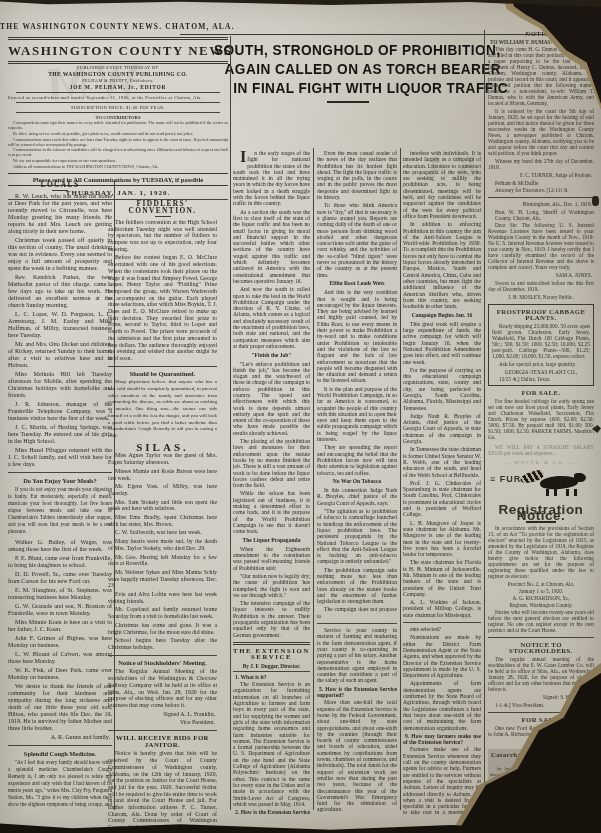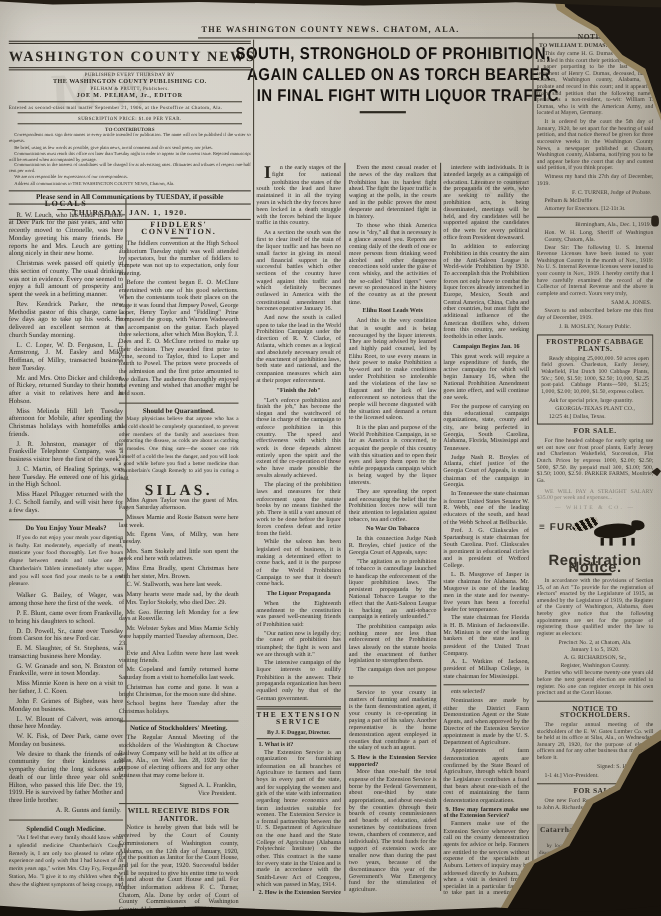--- a/index.html
+++ b/index.html
@@ -8,21 +8,21 @@
     background:
       radial-gradient(ellipse at 18% 28%, rgba(255,255,255,.28), transparent 55%),
       radial-gradient(ellipse at 70% 60%, rgba(255,255,255,.14), transparent 50%),
       radial-gradient(ellipse at 96% 14%, rgba(95,80,58,.20), transparent 38%),
       radial-gradient(ellipse at 85% 95%, rgba(110,95,70,.18), transparent 45%),
       linear-gradient(#cfcbc1,#c7c3b8);
     box-shadow:inset 0 0 40px rgba(60,50,35,.25);}
   .ghost{position:absolute;opacity:.06;font-weight:bold;transform:scaleX(-1) rotate(3deg);
     font-size:46px;letter-spacing:6px;color:#1a150e;pointer-events:none;}
   
-  #runhead{position:absolute;top:22px;left:0;width:100%;text-align:center;
+  #runhead{position:absolute;top:22px;left:0;width:100%;text-align:left;
     font-size:7.5px;font-weight:bold;letter-spacing:1.2px;}
   #runrule{position:absolute;top:34px;left:180px;width:415px;border-top:1.5px solid #3c382f;}
   
   #masthead{position:absolute;left:8px;top:37px;width:220px;}
   #mh-box{border-top:3px double #3c382f;border-bottom:3px double #3c382f;padding:3px 0 2px;
     text-align:center;font-size:13px;font-weight:bold;letter-spacing:1.5px;white-space:nowrap;}
   .mh-line{text-align:center;margin:1px 0;}
   .mh-s{font-size:4.4px;letter-spacing:.4px;}
   .mh-m{font-size:5.6px;font-weight:bold;letter-spacing:.4px;}
   .mh-e{font-size:5.4px;font-weight:bold;letter-spacing:.8px;}
@@ -54,21 +54,21 @@
   
   .article{margin-bottom:4px;}
   .article.box{border:1px solid #3e3a30;padding:3px 3px 2px;}
   .article.ext{border-top:3px double #3e3a30;padding-top:2px;}
   .article.toprule{border-top:1px solid #4a4539;padding-top:3px;}
   .article.dark{background:rgba(45,38,28,.16);padding:2px;}
   .dark p{filter:blur(.25px);}
   h3{margin:1px 0 2px;text-align:center;font-weight:bold;}
   .t-caps{font-size:7.4px;letter-spacing:1.4px;}
   .t-caps::after{content:"";display:block;width:16px;border-top:1px solid #3e3a30;margin:1.5px auto 0;}
-  .t-big{font-size:14px;letter-spacing:3px;}
+  .t-big{font-size:11px;letter-spacing:3px;}
   .t-ad{font-size:6.4px;}
   .t-banner{font-size:6.8px;letter-spacing:.4px;}
   .t-display{font-size:13.5px;font-family:"Liberation Sans",sans-serif;letter-spacing:.5px;text-align:center;}
   .t-display::after{content:"";display:block;width:30px;border-top:2px solid #2c2820;margin:2px auto 0;}
   .t-ext{font-size:6.8px;letter-spacing:1.6px;}
   .byline{text-align:center;font-weight:bold;font-size:.95em;margin:0 0 2px;
     border-bottom:1px solid #4a4539;padding-bottom:2px;}
   .bp{margin:0 0 2px;text-indent:7px;}
   .drop::first-letter{float:left;font-size:2.9em;line-height:.75;font-weight:bold;margin:1px 1px 0 0;}
   .subh{text-align:center;font-weight:bold;margin:2.5px 0;text-indent:0;}

